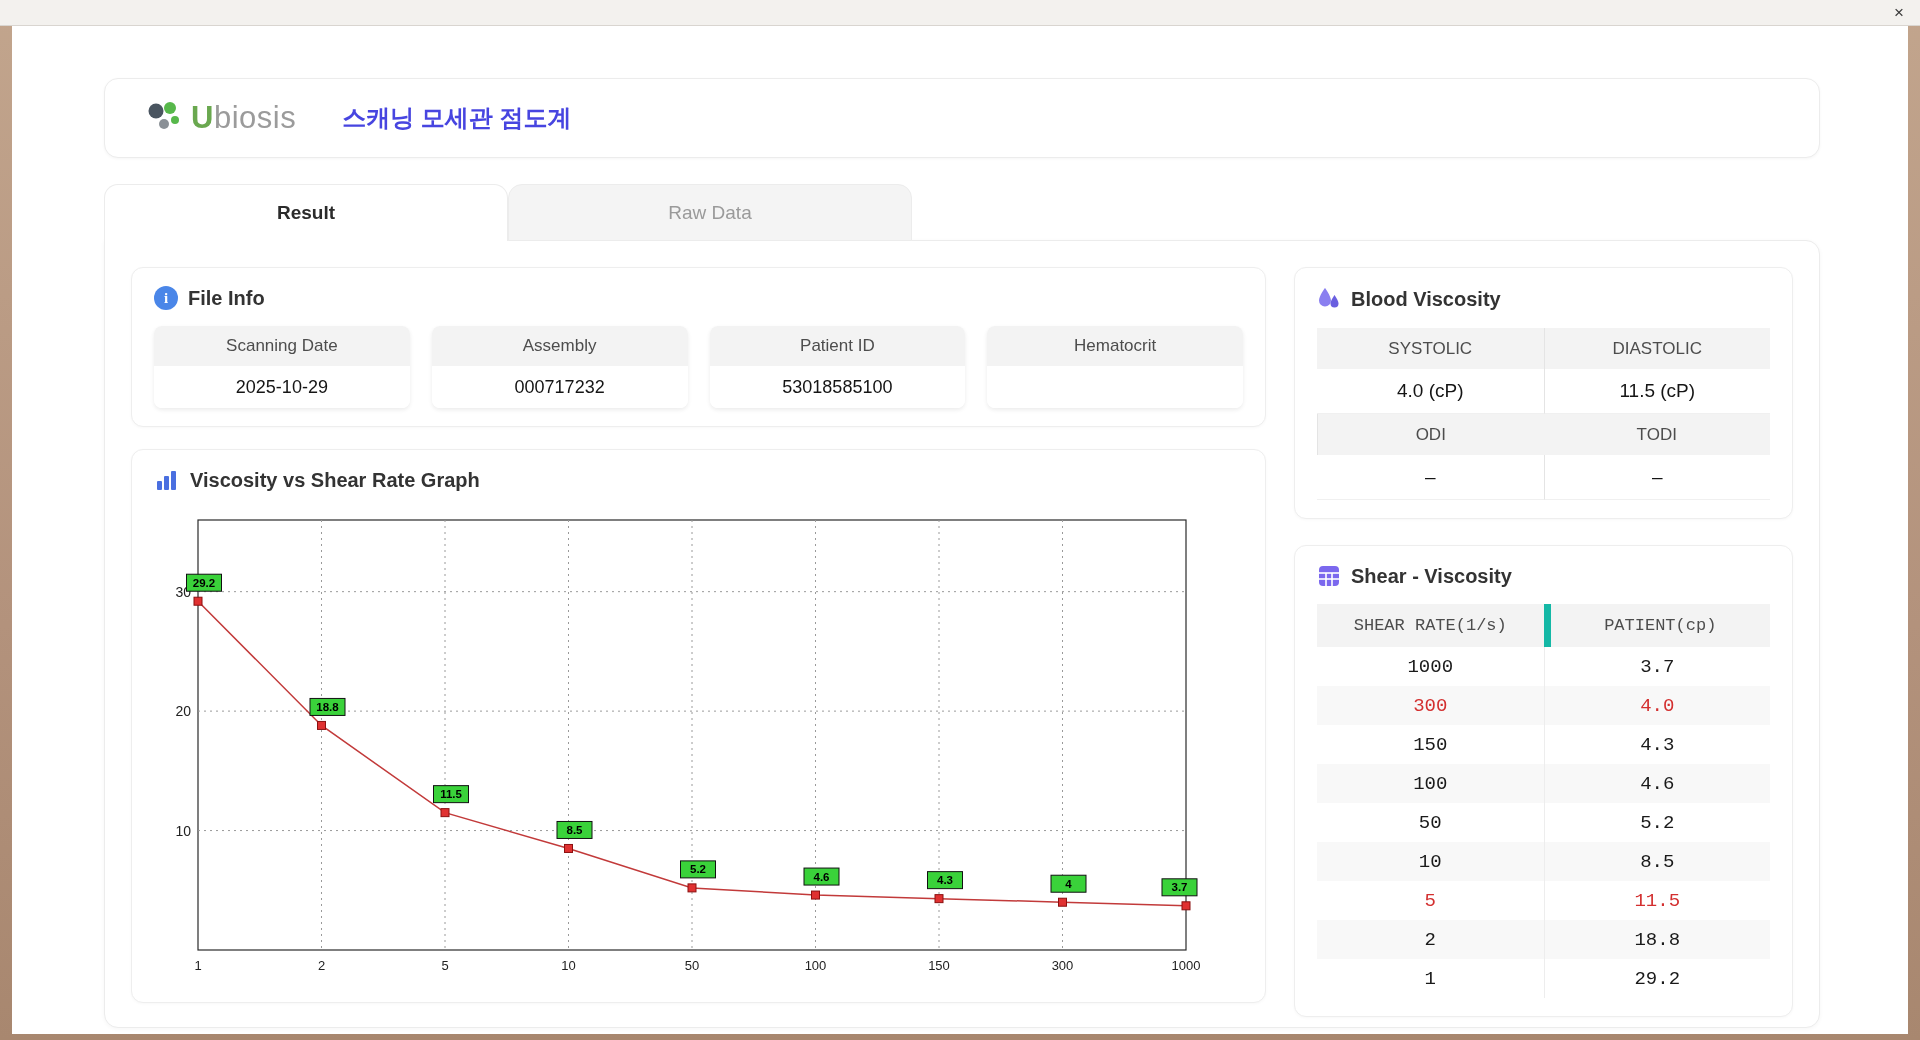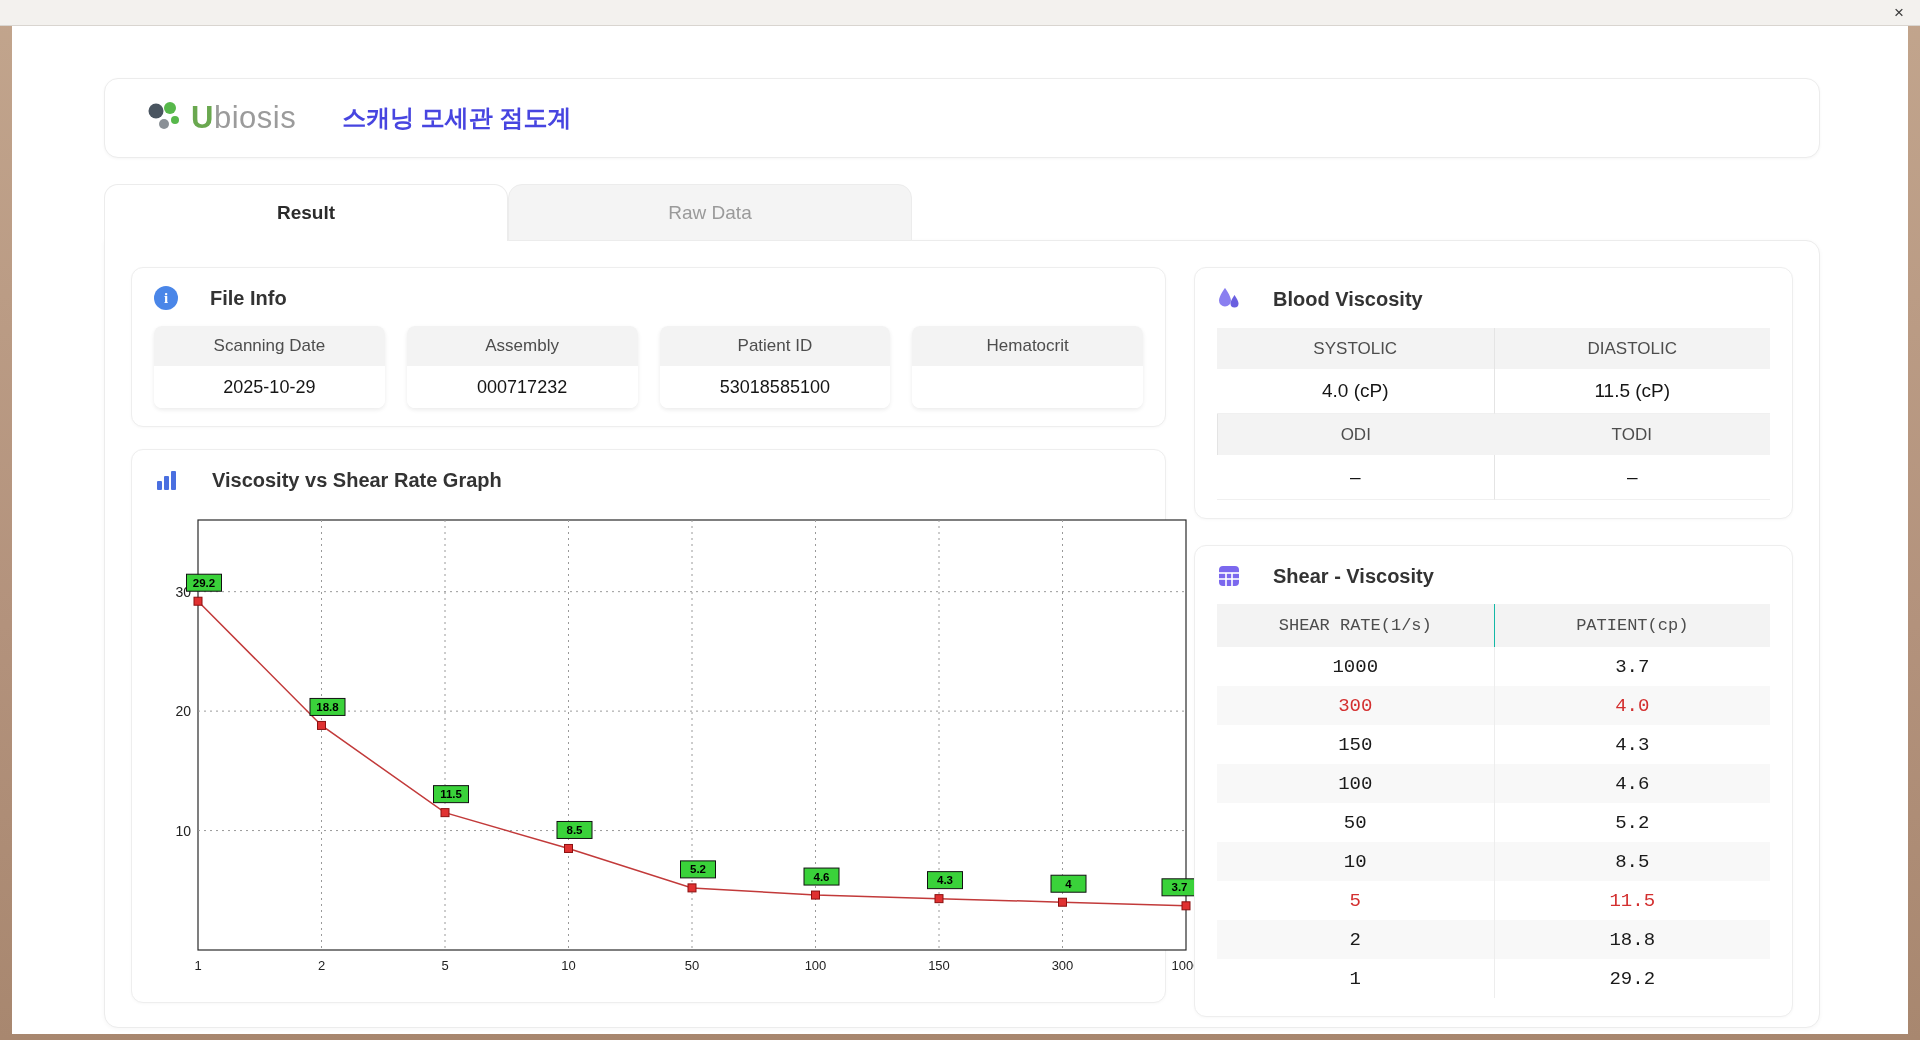--- a/index.html
+++ b/index.html
@@ -46,28 +46,28 @@
   .tab.active{ background:#fff; color:#2b2b2b; font-weight:700; }
   .tab.inactive{ background:#f4f4f4; color:#9a9a9a; border-bottom:1px solid #ececec; }
   
   .content-card{
     background:#fff; border:1px solid #ececec;
     border-radius:0 14px 14px 14px;
     box-shadow:0 1px 4px rgba(0,0,0,0.04);
     height:788px; padding:26px; display:flex; gap:28px;
   }
   .left-col{ flex:1; display:flex; flex-direction:column; gap:22px; min-width:0; }
-  .right-col{ width:599px; display:flex; flex-direction:column; gap:26px; }
+  .right-col{ width:499px; display:flex; flex-direction:column; gap:26px; }
   .card{
     border:1px solid #eeeeee; border-radius:12px; background:#fff;
     box-shadow:0 1px 3px rgba(0,0,0,0.03);
     padding:18px 22px;
   }
   .card-title-row{ display:flex; align-items:center; gap:10px; margin-bottom:16px; }
-  .card-title{ font-size:20px; font-weight:700; color:#333;margin-left:22px; }
+  .card-title{ font-size:20px; font-weight:700; color:#333; }
   .icon-circle-info{
     width:24px; height:24px; border-radius:50%; background:#4a86e8;
     color:#fff; font-weight:700; font-size:15px; font-family:"Liberation Serif",serif;
     display:flex; align-items:center; justify-content:center;
   }
   
   .fields{ display:grid; grid-template-columns:repeat(4,1fr); gap:22px; }
   .field{ border-radius:8px; overflow:hidden; box-shadow:0 2px 4px rgba(0,0,0,0.08); }
   .field-label{
     background:#f3f3f3; color:#4d4d4d; font-size:17px;
@@ -94,21 +94,21 @@
   }
   .bv-grid > .col2{ border-left:1px solid #e4e4e4; }
   
   .shear-card{ flex:1; }
   .stable{ width:100%;font-family:Liberation Mono, monospace; }
   .shead{ display:grid; grid-template-columns:1fr 1fr; }
   .shead-cell{
     background:#f3f3f3; color:#4d4d4d; font-size:17px; height:43px;
     display:flex; align-items:center; justify-content:center;
   }
-  .shead-cell + .shead-cell{ border-left:1px solid #14b8a6; }
+  .shead-cell + .shead-cell{ border-left:7px solid #14b8a6; }
   .srow{ display:grid; grid-template-columns:1fr 1fr; }
   .srow.alt{ background:#f8f8f8; }
   .scell{
     font-size:19px; color:#1a1a1a; height:39px;
     display:flex; align-items:center; justify-content:center;
   }
   .scell + .scell{ border-left:1px solid #ededed; }
   .srow.red .scell{ color:#d32f2f; }
 </style>
 </head>

